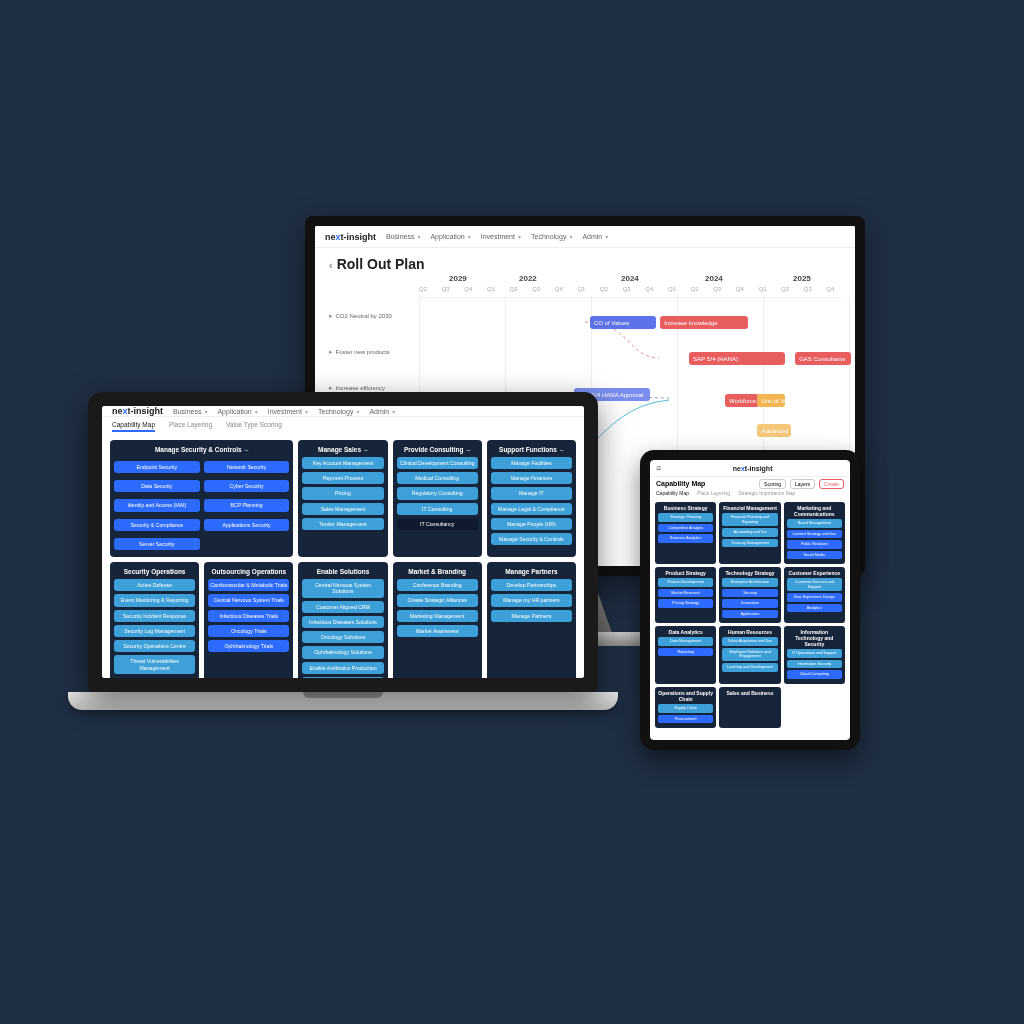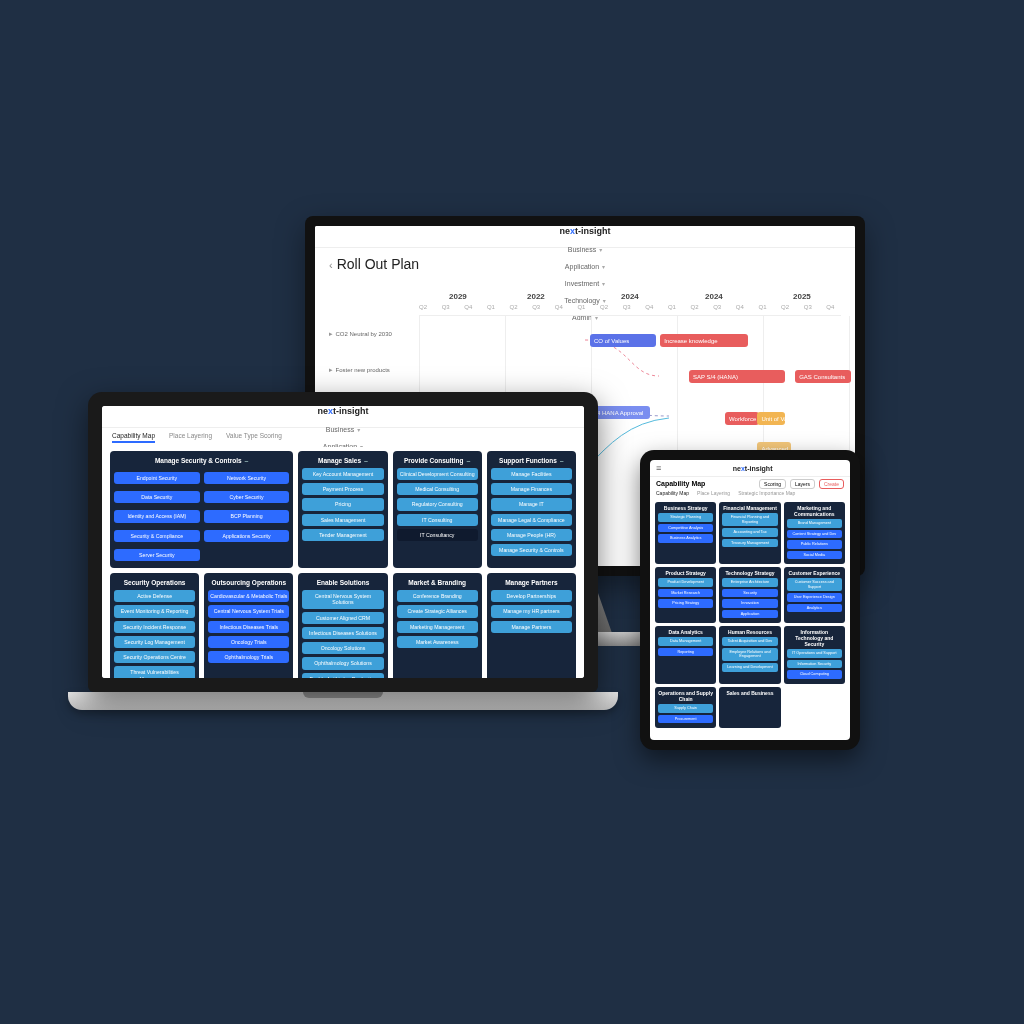--- a/index.html
+++ b/index.html
@@ -35,28 +35,27 @@
     bottom: -70px; width: 180px; height: 14px;
     background: linear-gradient(#ccc,#888); border-radius: 4px;
   }
 
   
   .app-header {
     display: flex; align-items: center; gap: 10px;
     height: 22px; padding: 0 10px;
     border-bottom: 1px solid #eee; font-size: 7px; color: #444;
     background: #fff;
-    flex-direction: column;
   }
   .logo { font-weight: 700; font-size: 9px; color:#222; }
   .logo .accent { color:#2d6bff; }
   .nav-item { display:flex; align-items:center; gap:3px; color:#666; }
   .nav-item .car { font-size:6px; color:#aaa;}
   .mon-body { flex:1; padding: 8px 14px; }
-  .page-title { font-size: 14px; font-weight:400; color:#222; margin-bottom:20px;}
+  .page-title { font-size: 14px; font-weight:700; color:#222; margin-bottom:2px;}
   .back-car { color:#888; margin-right:4px; font-size:11px;}
 
   .timeline-head {
     position: relative; height: 24px; margin-left: 90px;
     border-bottom:1px solid #eee;
   }
   .year { position:absolute; top:0; font-size:8px; color:#444; font-weight:600;}
   .qcell { position:absolute; top:12px; font-size:6px; color:#aaa;}
   .mon-goals { position:relative; height: 230px; }
   .goal-label {
@@ -186,21 +185,21 @@
           <span>Admin</span>
           <span class="car">▾</span>
         </span>
     </div>
     <div class="mon-body">
       <div class="page-title">
         <span class="back-car">‹</span><span>Roll Out Plan</span>
       </div>
       <div class="timeline-head" id="timeline-head">
           <span class="year" style="left: 30px;">2029</span>
-          <span class="year" style="left: 108px;">2022</span>
+          <span class="year" style="left: 100px;">2022</span>
           <span class="year" style="left: 202px;">2024</span>
           <span class="year" style="left: 286px;">2024</span>
           <span class="year" style="left: 374px;">2025</span>
           <span class="qcell" style="left: 0px;">Q2</span>
           <span class="qcell" style="left: 22.6316px;">Q3</span>
           <span class="qcell" style="left: 45.2632px;">Q4</span>
           <span class="qcell" style="left: 67.8947px;">Q1</span>
           <span class="qcell" style="left: 90.5263px;">Q2</span>
           <span class="qcell" style="left: 113.158px;">Q3</span>
           <span class="qcell" style="left: 135.789px;">Q4</span>

